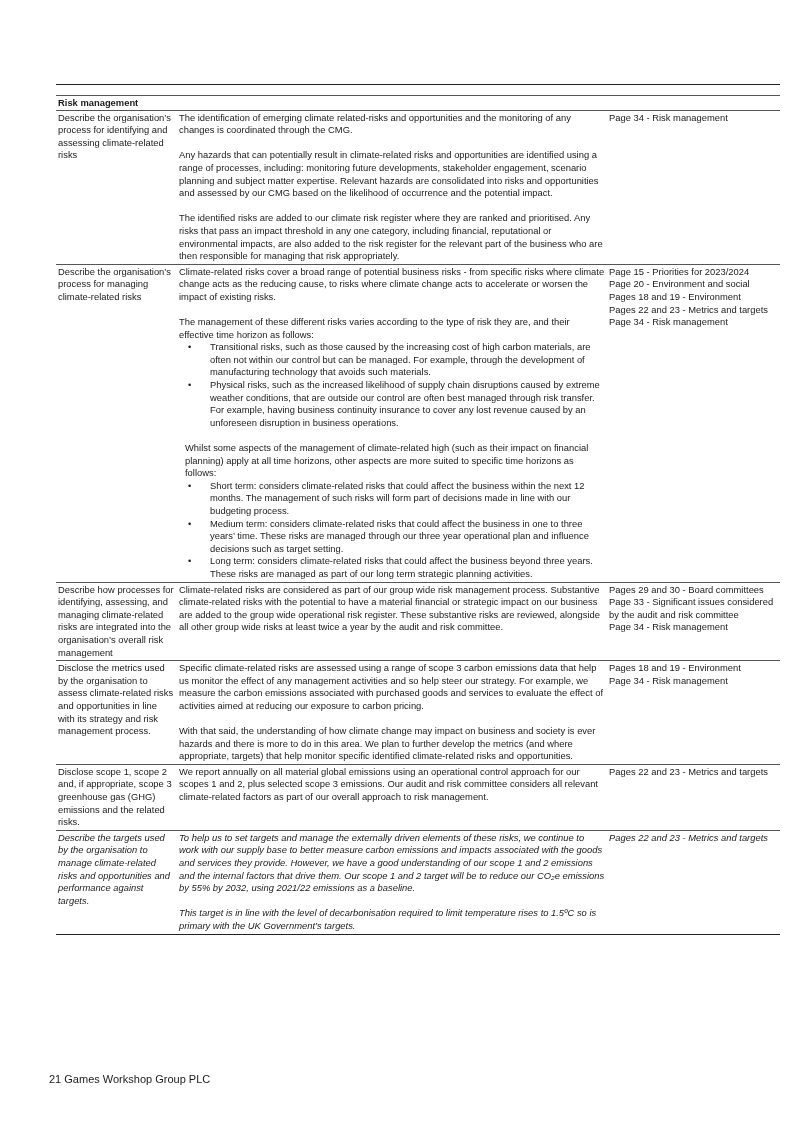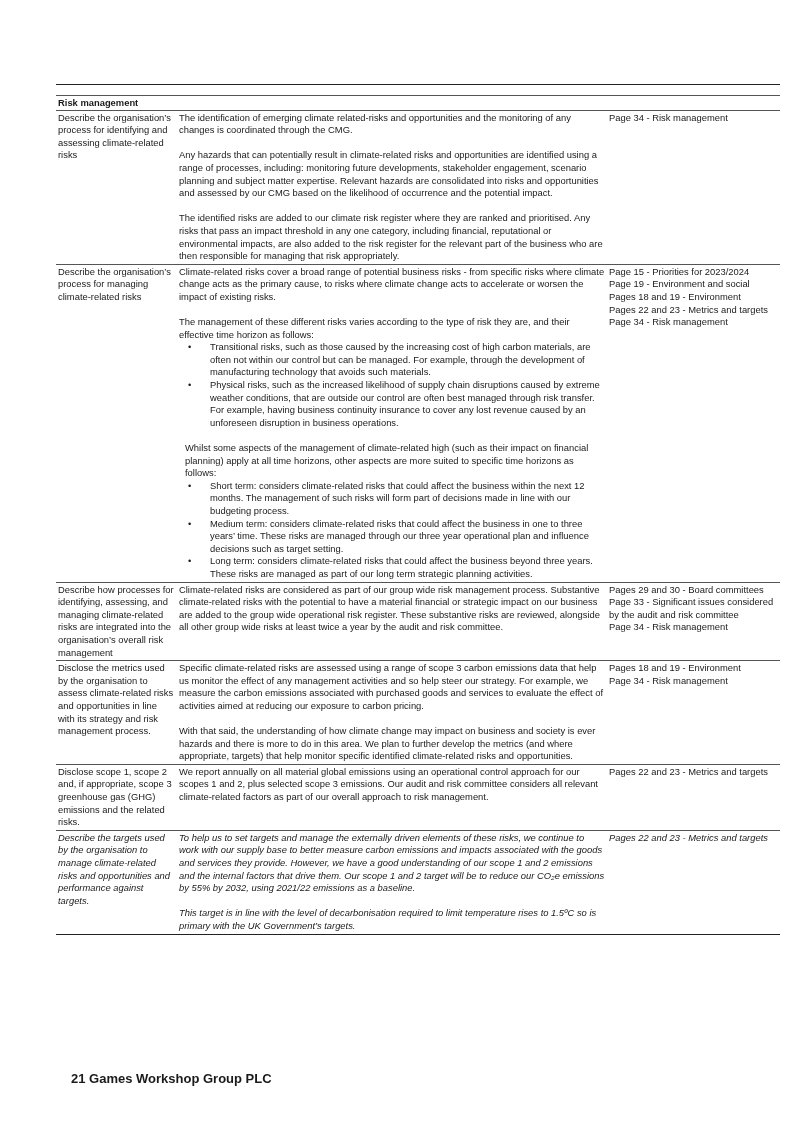--- a/index.html
+++ b/index.html
@@ -17,21 +17,21 @@
   tr.row td { border-top:1px solid #555; }
   tr.last td { border-bottom:1px solid #222;font-style:italic; }
   p { margin:0; }
   p + p { margin-top:12.6px; }
   ul { margin:0; padding:0; list-style:none; }
   ul li { position:relative; padding-left:31px; }
   ul li::before { content:"\2022"; position:absolute; left:9px; top:0; }
   .indent-p { padding-left:6px; }
   .refs div { }
   .footer {
-    position:absolute; left:71px; top:1073px; font-weight:bold; font-size:13px;
+    position:absolute; left:49px; top:1073px; font-weight:normal; font-size:11px;
   }
 </style>
 </head>
 <body>
 
 <div class="page">
   <table>
     <colgroup>
         <col class="c1">
         <col class="c2">
@@ -56,36 +56,36 @@
           <p>The identified risks are added to our climate risk register where they are ranked and prioritised. Any risks that pass an impact threshold in any one category, including financial, reputational or environmental impacts, are also added to the risk register for the relevant part of the business who are then responsible for managing that risk appropriately.</p>
         </td>
         <td class="refs">
           <div>Page 34 - Risk management</div>
         </td>
       </tr>
 
       <tr class="row">
         <td>Describe the organisation’s process for managing climate-related risks</td>
         <td>
-          <p>Climate-related risks cover a broad range of potential business risks - from specific risks where climate change acts as the primary cause, to risks where climate change acts to accelerate or worsen the impact of existing risks.</p>
+          <p>Climate-related risks cover a broad range of potential business risks - from specific risks where climate change acts as the reducing cause, to risks where climate change acts to accelerate or worsen the impact of existing risks.</p>
           <p>The management of these different risks varies according to the type of risk they are, and their effective time horizon as follows:</p>
           <ul>
             <li>Transitional risks, such as those caused by the increasing cost of high carbon materials, are often not within our control but can be managed. For example, through the development of manufacturing technology that avoids such materials.</li>
             <li>Physical risks, such as the increased likelihood of supply chain disruptions caused by extreme weather conditions, that are outside our control are often best managed through risk transfer. For example, having business continuity insurance to cover any lost revenue caused by an unforeseen disruption in business operations.</li>
           </ul>
           <p class="indent-p" style="margin-top:12.6px;">Whilst some aspects of the management of climate-related high (such as their impact on financial planning) apply at all time horizons, other aspects are more suited to specific time horizons as follows:</p>
           <ul>
             <li>Short term: considers climate-related risks that could affect the business within the next 12 months. The management of such risks will form part of decisions made in line with our budgeting process.</li>
             <li>Medium term: considers climate-related risks that could affect the business in one to three years’ time. These risks are managed through our three year operational plan and influence decisions such as target setting.</li>
             <li>Long term: considers climate-related risks that could affect the business beyond three years. These risks are managed as part of our long term strategic planning activities.</li>
           </ul>
         </td>
         <td class="refs">
           <div>Page 15 - Priorities for 2023/2024</div>
-          <div>Page 19 - Environment and social</div>
+          <div>Page 20 - Environment and social</div>
           <div>Pages 18 and 19 - Environment</div>
           <div>Pages 22 and 23 - Metrics and targets</div>
           <div>Page 34 - Risk management</div>
         </td>
       </tr>
 
       <tr class="row">
         <td>Describe how processes for identifying, assessing, and managing climate-related risks are integrated into the organisation’s overall risk management</td>
         <td>
           <p>Climate-related risks are considered as part of our group wide risk management process. Substantive climate-related risks with the potential to have a material financial or strategic impact on our business are added to the group wide operational risk register. These substantive risks are reviewed, alongside all other group wide risks at least twice a year by the audit and risk committee.</p>

